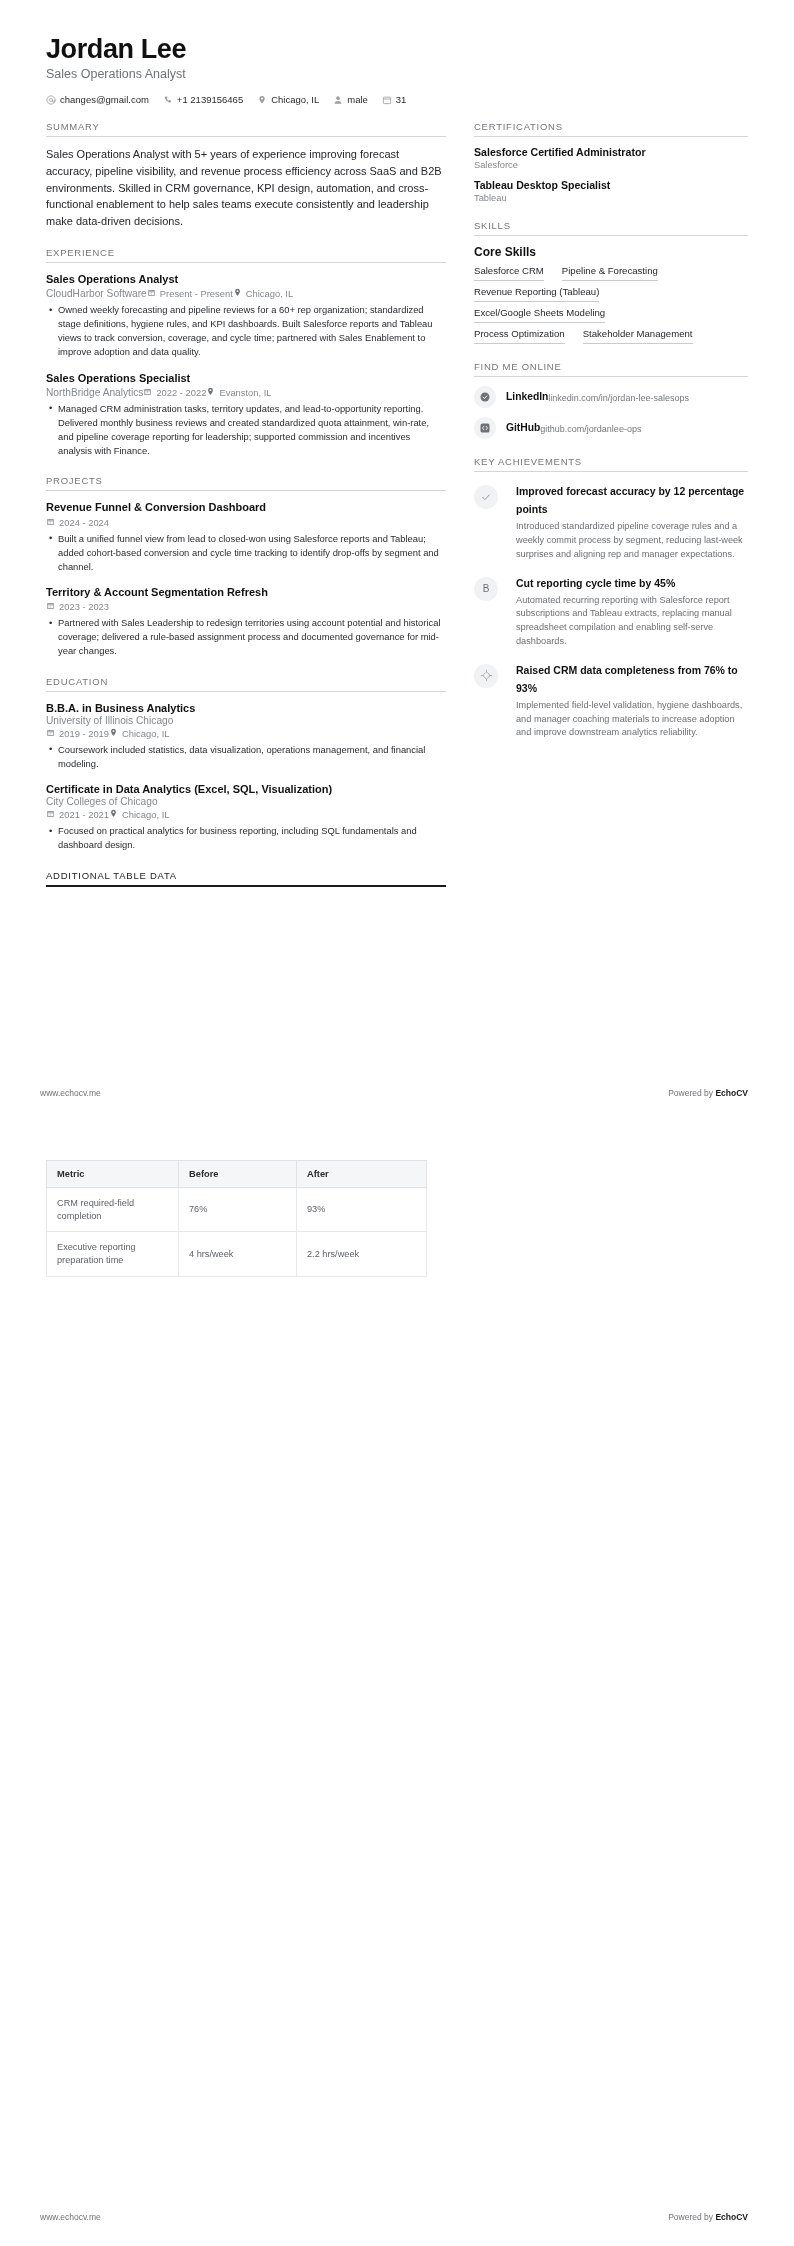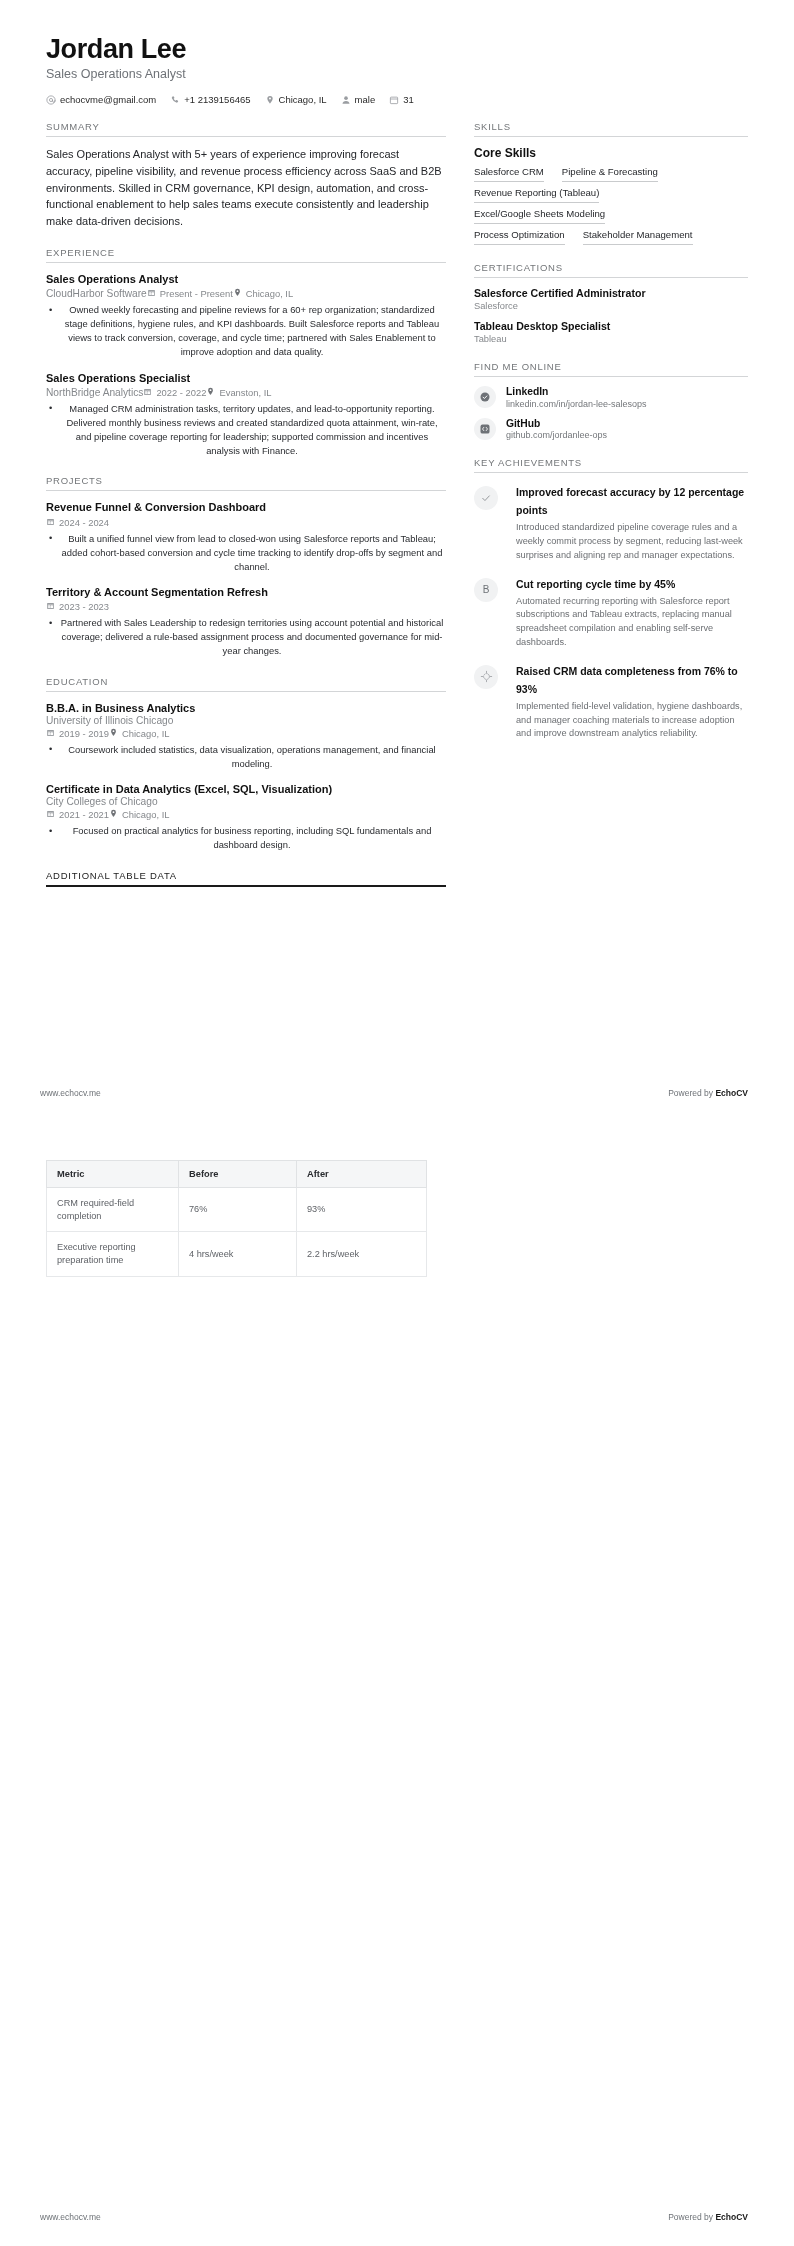--- a/index.html
+++ b/index.html
@@ -92,21 +92,21 @@
   .entry-meta {
     display: flex;
     align-items: center;
     margin-top: 2px;
     font-size: 9.4px;
     color: #85888c;
     flex-wrap: wrap;
   }
   .meta-piece { display: flex; align-items: center; gap: 4px; }
   .entry-org { font-size: 10.2px; color: #85888c; }
-  .bullets { margin-top: 4px; padding-left: 12px; text-align: center; }
+  .bullets { margin-top: 4px; padding-left: 12px; }
   .bullets li {
     font-size: 9.4px;
     line-height: 1.5;
     color: #2a2c30;
     margin-bottom: 1px;
     list-style: none;
     position: relative;
   }
   .bullets li::before {
     content: "•";
@@ -152,21 +152,21 @@
     gap: 10px;
     margin-bottom: 9px;
   }
   .link-badge {
     width: 22px; height: 22px;
     border-radius: 50%;
     background: #f1f2f3;
     display: flex; align-items: center; justify-content: center;
     flex: 0 0 22px;
   }
-  .link-text-wrap { display: flex; flex-direction: column; }
+  .link-text-wrap { display: flex; }
   .link-label { font-size: 10.3px; font-weight: bold; color: #111111; }
   .link-url { font-size: 9px; color: #74777b; margin-top: 1.5px; }
 
   
   .ach-item {
     display: flex;
     align-items: flex-start;
     gap: 18px;
     margin-bottom: 11px;
   }
@@ -255,21 +255,21 @@
 
       <div class="contact-row">
         <div class="contact-item">
           <span>
             <svg width="10" height="10" viewBox="0 0 16 16" fill="none" stroke="#9a9da1" stroke-width="1.3">
               <circle cx="8" cy="8" r="6.6"></circle>
                 <circle cx="8" cy="8" r="2.5"></circle>
                 <path d="M10.5 8v1.6a1.9 1.9 0 0 0 3.8 0V8"></path>
             </svg>
           </span>
-          <span>echocvme@gmail.com</span>
+          <span>changes@gmail.com</span>
         </div>
         <div class="contact-item">
           <span>
             <svg width="10" height="10" viewBox="0 0 16 16" fill="#9a9da1">
               <path d="M4.2 2.2c.5-.4 1.2-.3 1.6.2l1.1 1.5c.3.4.2 1-.2 1.3l-.8.6a7.5 7.5 0 0 0 3.3 3.3l.6-.8c.3-.4.9-.5 1.3-.2l1.5 1.1c.5.4.6 1.1.2 1.6l-.7.8c-.5.6-1.3.8-2 .5A12.4 12.4 0 0 1 3 5c-.3-.7-.1-1.5.5-2l.7-.8z"></path>
             </svg>
           </span>
           <span>+1 2139156465</span>
         </div>
         <div class="contact-item">
@@ -503,51 +503,51 @@
         <div class="section">
           <div class="section-title dark">ADDITIONAL TABLE DATA</div>
           <div class="rule thick"></div>
         </div>
 
       </div>
 
       <div class="col-right">
 
         <div class="section">
+          <div class="section-title">CERTIFICATIONS</div>
+          <div class="rule"></div>
+          <div class="cert">
+            <div class="cert-name">Salesforce Certified Administrator</div>
+            <div class="cert-issuer">Salesforce</div>
+          </div>
+          <div class="cert">
+            <div class="cert-name">Tableau Desktop Specialist</div>
+            <div class="cert-issuer">Tableau</div>
+          </div>
+        </div>
+
+        <div class="section">
           <div class="section-title">SKILLS</div>
           <div class="rule"></div>
           <div class="skills-group-title">Core Skills</div>
           <div class="skill-rows">
             <div class="skill-row">
               <span class="skill-chip">Salesforce CRM</span>
               <span class="skill-chip">Pipeline &amp; Forecasting</span>
             </div>
             <div class="skill-row">
               <span class="skill-chip">Revenue Reporting (Tableau)</span>
             </div>
             <div class="skill-row">
               <span class="skill-chip">Excel/Google Sheets Modeling</span>
             </div>
             <div class="skill-row">
               <span class="skill-chip">Process Optimization</span>
               <span class="skill-chip">Stakeholder Management</span>
             </div>
-          </div>
-        </div>
-
-        <div class="section">
-          <div class="section-title">CERTIFICATIONS</div>
-          <div class="rule"></div>
-          <div class="cert">
-            <div class="cert-name">Salesforce Certified Administrator</div>
-            <div class="cert-issuer">Salesforce</div>
-          </div>
-          <div class="cert">
-            <div class="cert-name">Tableau Desktop Specialist</div>
-            <div class="cert-issuer">Tableau</div>
           </div>
         </div>
 
         <div class="section">
           <div class="section-title">FIND ME ONLINE</div>
           <div class="rule"></div>
 
           <div class="link-item">
             <span class="link-badge">
               <svg width="12" height="12" viewBox="0 0 16 16">

